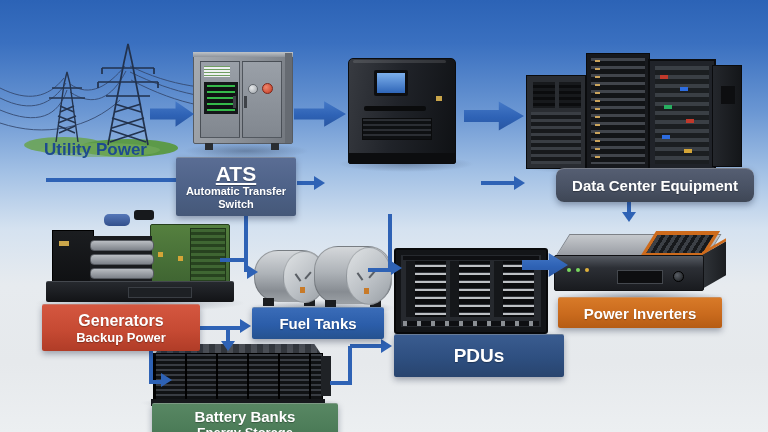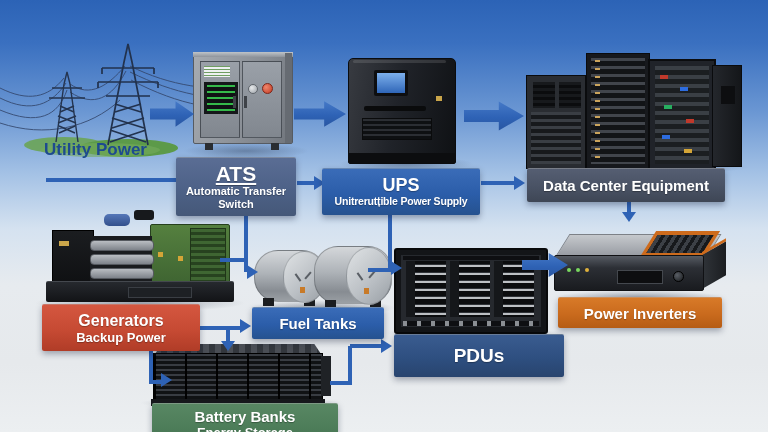--- a/index.html
+++ b/index.html
@@ -13,21 +13,21 @@
     justify-content:center;align-items:center;border-top:1px solid rgba(255,255,255,.3);
     text-shadow:0 1px 1px rgba(0,0,0,.3);}
   .lbox .t1{font-weight:bold;white-space:nowrap;}
   .lbox .t2{font-weight:bold;white-space:nowrap;}
   .b-ats{left:176px;top:157px;width:120px;height:58px;background:linear-gradient(180deg,#5a6d94 0%,#4d6187 55%,#455878 100%);}
   .b-ats .t1{font-size:21px;line-height:22px;text-decoration:underline;}
   .b-ats .t2{font-size:11px;line-height:13px;}
   .b-ups{left:322px;top:168px;width:158px;height:46px;background:linear-gradient(180deg,#3a6cb8 0%,#2b5da9 55%,#26528f 100%);}
   .b-ups .t1{font-size:18px;line-height:19px;}
   .b-ups .t2{font-size:10.5px;line-height:13px;letter-spacing:-.2px;}
-  .b-dce{left:527px;top:168px;width:198px;height:33px;background:linear-gradient(180deg,#555e72 0%,#495264 55%,#3e4655 100%);}
+  .b-dce{left:556px;top:168px;width:198px;height:33px;background:linear-gradient(180deg,#555e72 0%,#495264 55%,#3e4655 100%);border-radius:8px;}
   .b-dce .t1{font-size:15px;}
   .b-gen{left:42px;top:304px;width:158px;height:46px;background:linear-gradient(180deg,#d45740 0%,#c64a33 55%,#b03c27 100%);}
   .b-gen .t1{font-size:16px;line-height:18px;}
   .b-gen .t2{font-size:13px;line-height:15px;}
   .b-fuel{left:252px;top:307px;width:132px;height:31px;background:linear-gradient(180deg,#3a6cb8 0%,#2b5da9 55%,#26528f 100%);}
   .b-fuel .t1{font-size:15px;}
   .b-bat{left:152px;top:403px;width:186px;height:44px;background:linear-gradient(180deg,#588763 0%,#4d7d59 55%,#446e4e 100%);justify-content:flex-start;padding-top:4px;box-sizing:border-box;}
   .b-bat .t1{font-size:15px;line-height:17px;}
   .b-bat .t2{font-size:13px;line-height:15px;}
   .b-pdu{left:394px;top:334px;width:170px;height:42px;background:linear-gradient(180deg,#3a5c90 0%,#2e4f80 55%,#28446e 100%);}
@@ -319,24 +319,20 @@
   <div class="head-r" style="left:381px;top:339px"></div>
 
   <div class="abs utility-label">Utility Power</div>
 
   <div class="lbox b-ats">
     <div class="t1">ATS</div>
     <div class="t2">Automatic Transfer</div>
     <div class="t2">Switch</div>
   </div>
 
-  <div class="lbox b-ups">
-    <div class="t1">UPS</div>
-    <div class="t2">Unitrerutțible Power Supply</div>
-  </div>
 
   <div class="lbox b-dce">
     <div class="t1">Data Center Equipment</div>
   </div>
 
   <div class="lbox b-fuel">
     <div class="t1">Fuel Tanks</div>
   </div>
 
   <div class="lbox b-gen">

